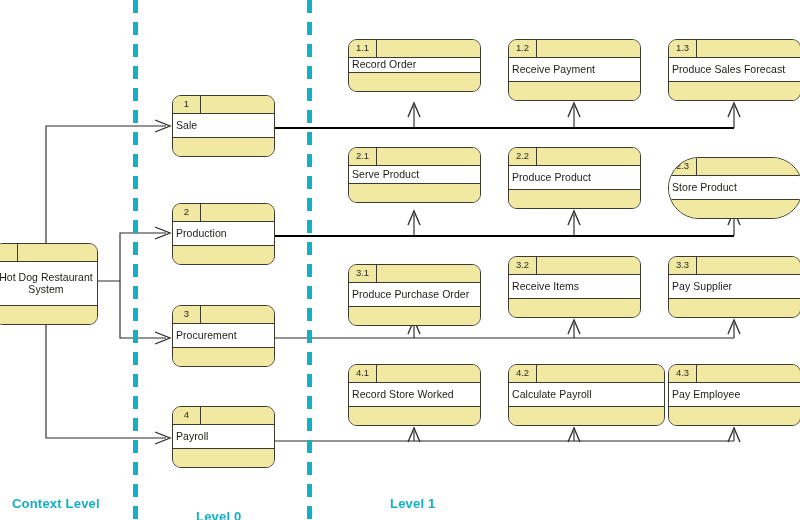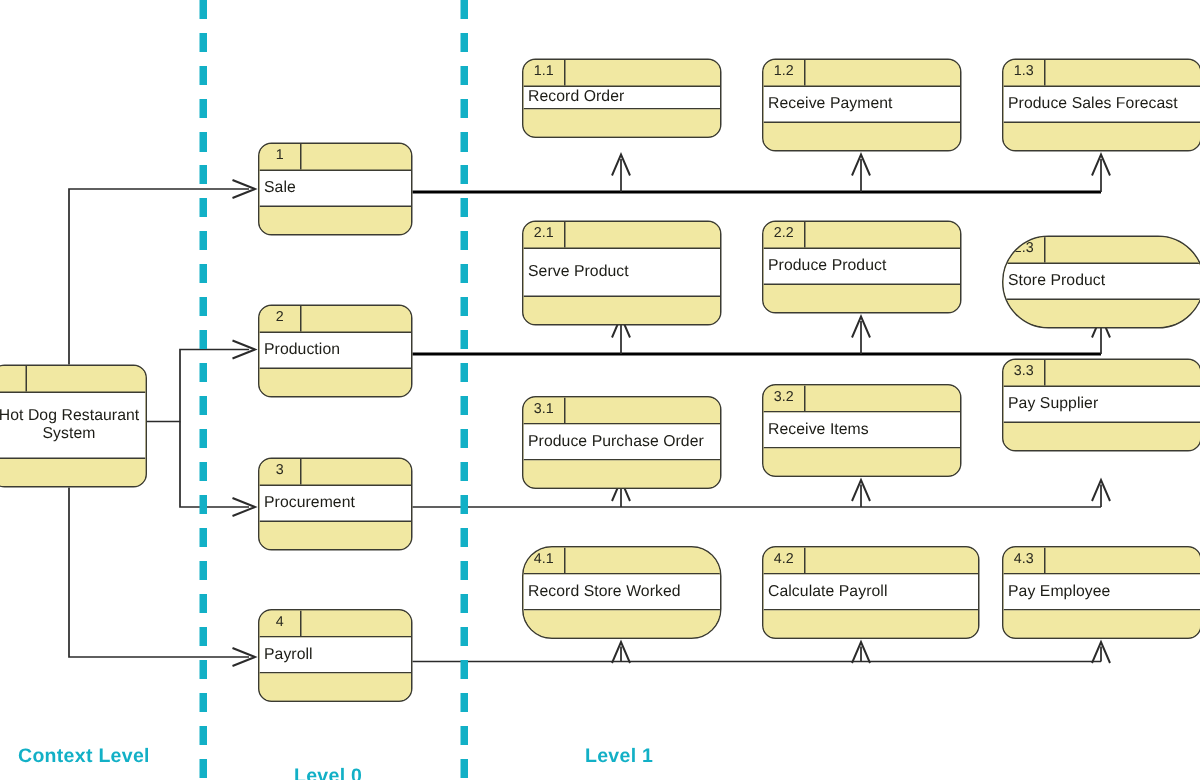--- a/index.html
+++ b/index.html
@@ -246,21 +246,21 @@
       <div class="proc lvl1" style="left: 668px; top: 39px; width: 133px; height: 62px;">
         <div class="hdr">
           <div class="idcell">1.3</div>
           <div class="hdrfill"></div>
         </div>
         <div class="body">
           <span>Produce Sales Forecast</span>
         </div>
         <div class="foot"></div>
       </div>
-      <div class="proc lvl1" style="left: 348px; top: 147px; width: 133px; height: 70px;">
+      <div class="proc lvl1" style="left: 348px; top: 147px; width: 133px; height: 56px;">
         <div class="hdr">
           <div class="idcell">2.1</div>
           <div class="hdrfill"></div>
         </div>
         <div class="body">
           <span>Serve Product</span>
         </div>
         <div class="foot"></div>
       </div>
       <div class="proc lvl1" style="left: 508px; top: 147px; width: 133px; height: 62px;">
@@ -296,41 +296,41 @@
       <div class="proc lvl1" style="left: 508px; top: 256px; width: 133px; height: 62px;">
         <div class="hdr">
           <div class="idcell">3.2</div>
           <div class="hdrfill"></div>
         </div>
         <div class="body">
           <span>Receive Items</span>
         </div>
         <div class="foot"></div>
       </div>
-      <div class="proc lvl1" style="left: 668px; top: 239px; width: 133px; height: 62px;">
+      <div class="proc lvl1" style="left: 668px; top: 256px; width: 133px; height: 62px;">
         <div class="hdr">
           <div class="idcell">3.3</div>
           <div class="hdrfill"></div>
         </div>
         <div class="body">
           <span>Pay Supplier</span>
         </div>
         <div class="foot"></div>
       </div>
-      <div class="proc lvl1" style="left: 348px; top: 364px; width: 133px; height: 62px; border-radius: 20px;">
+      <div class="proc lvl1" style="left: 348px; top: 364px; width: 133px; height: 62px;">
         <div class="hdr">
           <div class="idcell">4.1</div>
           <div class="hdrfill"></div>
         </div>
         <div class="body">
           <span>Record Store Worked</span>
         </div>
         <div class="foot"></div>
       </div>
-      <div class="proc lvl1" style="left: 508px; top: 364px; width: 145px; height: 62px;">
+      <div class="proc lvl1" style="left: 508px; top: 364px; width: 157px; height: 62px;">
         <div class="hdr">
           <div class="idcell">4.2</div>
           <div class="hdrfill"></div>
         </div>
         <div class="body">
           <span>Calculate Payroll</span>
         </div>
         <div class="foot"></div>
       </div>
       <div class="proc lvl1" style="left: 668px; top: 364px; width: 133px; height: 62px;">

